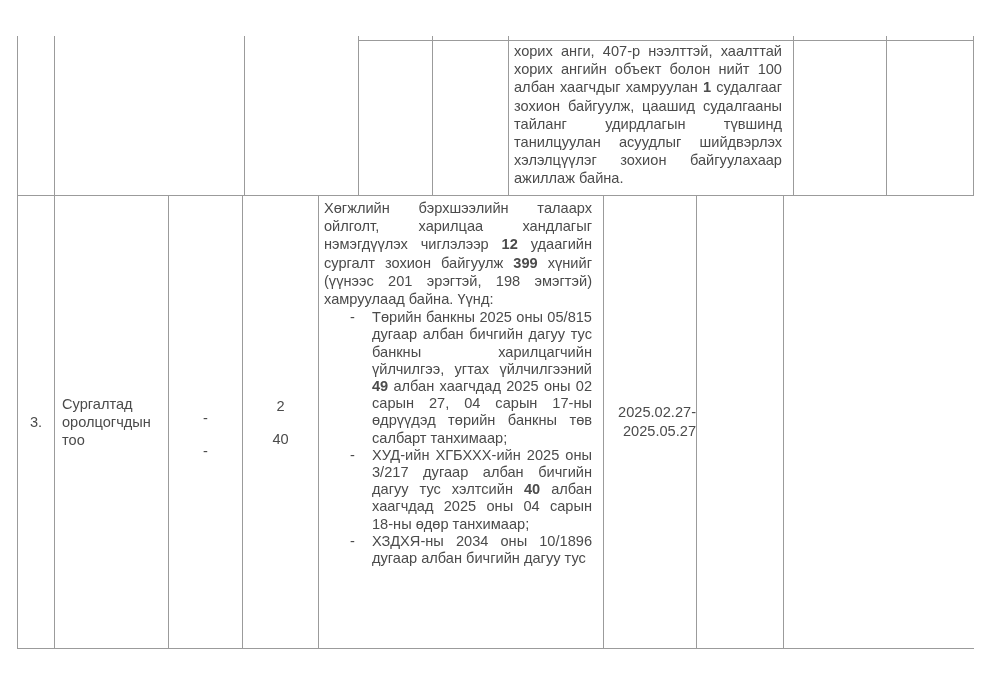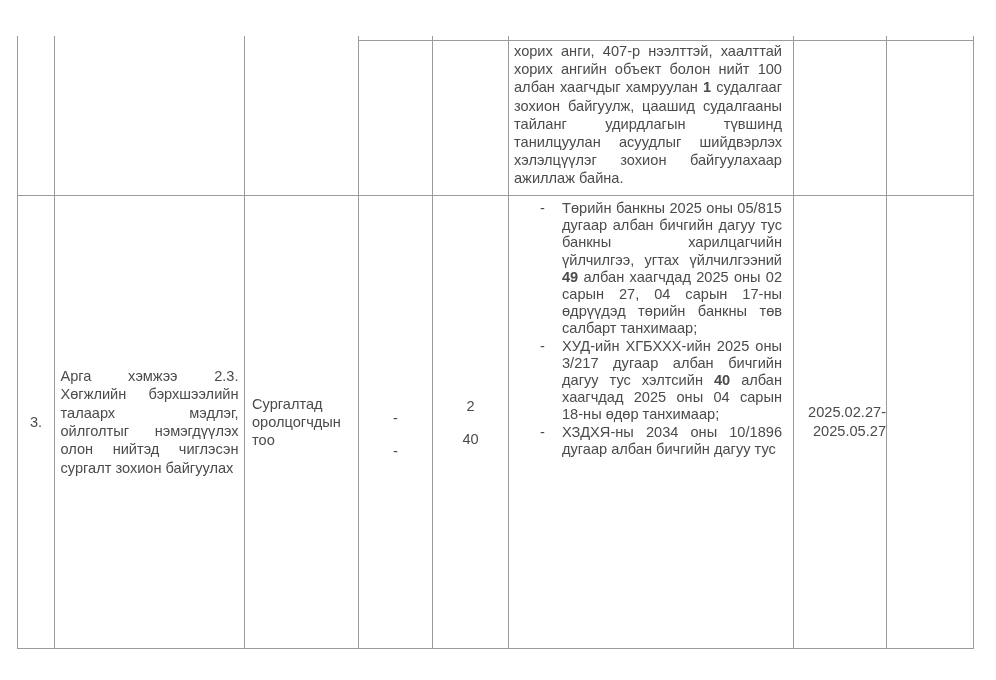--- a/index.html
+++ b/index.html
@@ -107,39 +107,37 @@
         <p class="just rich"><span>хорих анги, 407-р нээлттэй, хаалттай хорих ангийн объект болон нийт 100 албан хаагчдыг хамруулан </span><span class="b">1</span><span> судалгааг зохион байгуулж, цаашид судалгааны тайланг удирдлагын түвшинд танилцуулан асуудлыг шийдвэрлэх хэлэлцүүлэг зохион байгуулахаар ажиллаж байна.</span></p>
       </div>
       <div class="cell c7"></div>
       <div class="cell c8 last"></div>
     </div>
 
     <div class="row row2">
       <div class="cell c1 vcenter hcenter fs">
         <span>3.</span>
       </div>
-      <div class="cell c2 vcenter">
-        <p class="just">Арга хэмжээ 2.3. Хөгжлийн бэрхшээлийн талаарх мэдлэг, ойлголтыг нэмэгдүүлэх олон нийтэд чиглэсэн сургалт зохион байгуулах</p>
-      </div>
       <div class="cell c3 vcenter">
         <div class="ind">Сургалтад оролцогчдын тоо</div>
       </div>
       <div class="cell c4 vcenter fs">
         <div class="dashes">
           <div>-</div>
           <div>-</div>
         </div>
       </div>
       <div class="cell c5 vcenter fs">
         <div class="nums">
           <div>2</div>
           <div>40</div>
         </div>
       </div>
       <div class="cell c6">
+        <p class="just rich"><span>Хөгжлийн бэрхшээлийн талаарх ойлголт, харилцаа хандлагыг нэмэгдүүлэх чиглэлээр </span><span class="b">12</span><span> удаагийн сургалт зохион байгуулж </span><span class="b">399</span><span> хүнийг (үүнээс 201 эрэгтэй, 198 эмэгтэй) хамруулаад байна. Үүнд:</span></p>
         <ul class="bullets">
           <li><span class="rich"><span>Төрийн банкны 2025 оны 05/815 дугаар албан бичгийн дагуу тус банкны харилцагчийн үйлчилгээ, угтах үйлчилгээний </span><span class="b">49</span><span> албан хаагчдад 2025 оны 02 сарын 27, 04 сарын 17-ны өдрүүдэд төрийн банкны төв салбарт танхимаар;</span></span></li>
           <li><span class="rich"><span>ХУД-ийн ХГБХХХ-ийн 2025 оны 3/217 дугаар албан бичгийн дагуу тус хэлтсийн </span><span class="b">40</span><span> албан хаагчдад 2025 оны 04 сарын 18-ны өдөр танхимаар;</span></span></li>
           <li><span class="rich"><span>ХЗДХЯ-ны 2034 оны 10/1896 дугаар албан бичгийн дагуу тус</span></span></li>
         </ul>
       </div>
       <div class="cell c7 vcenter">
         <div class="period">
           <div>2025.02.27-</div>
           <div>2025.05.27</div>

